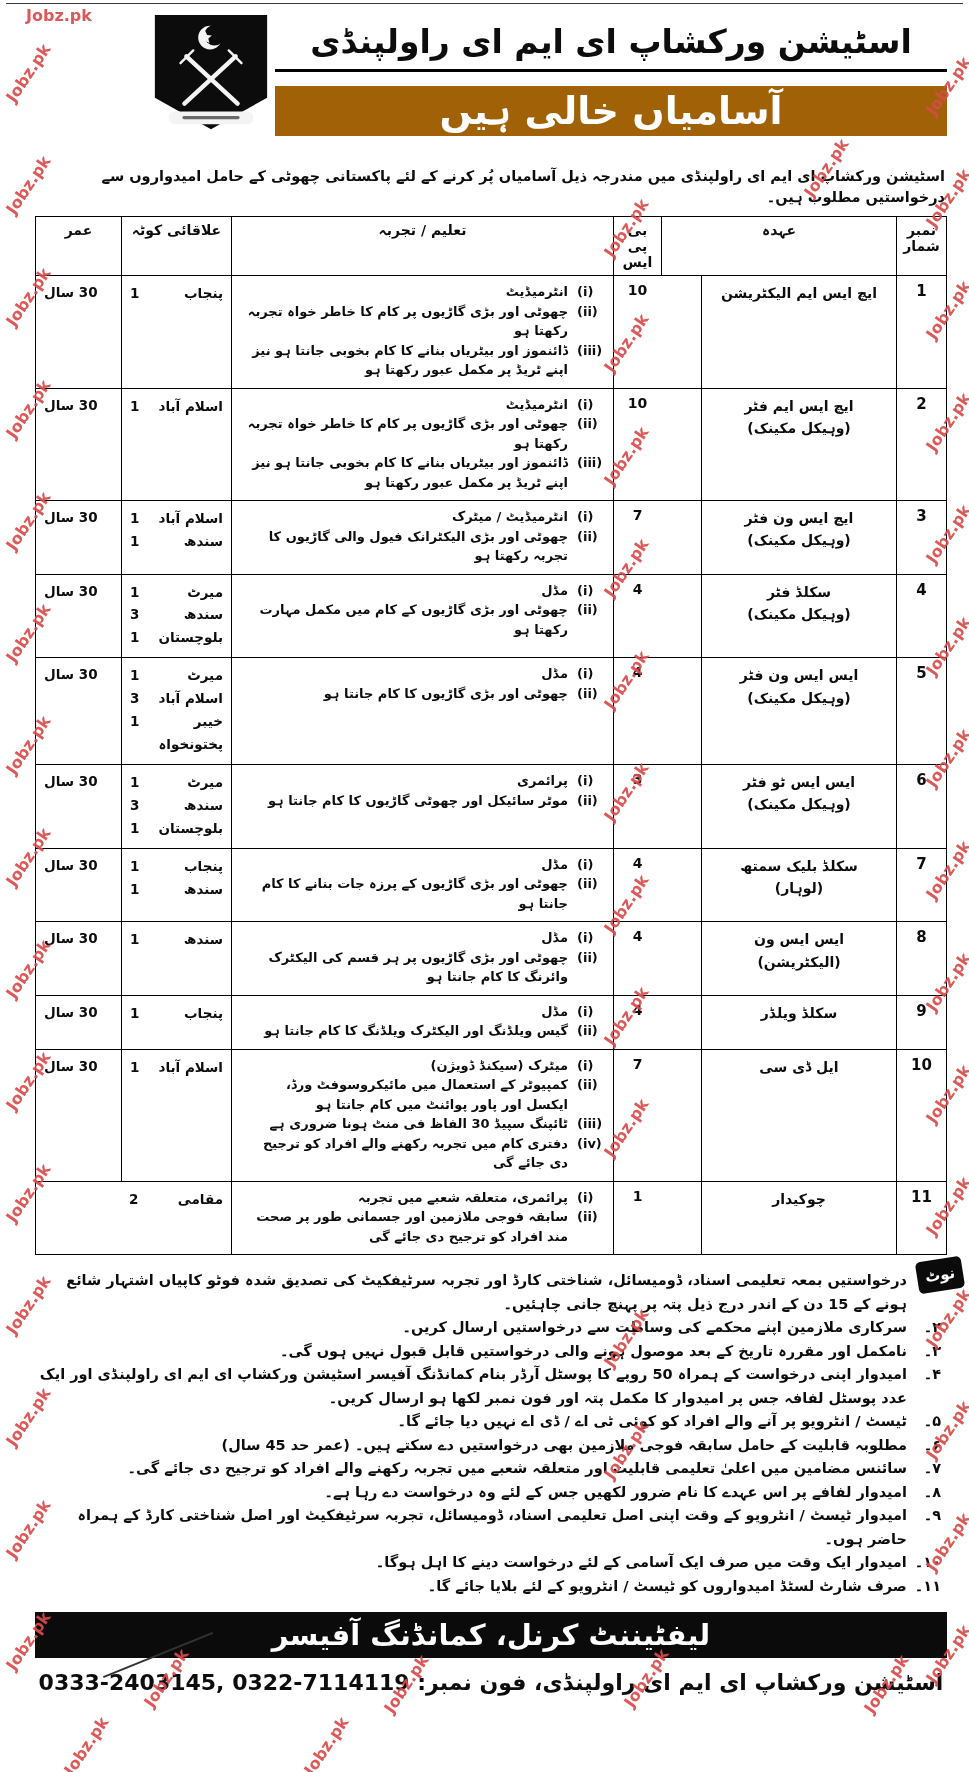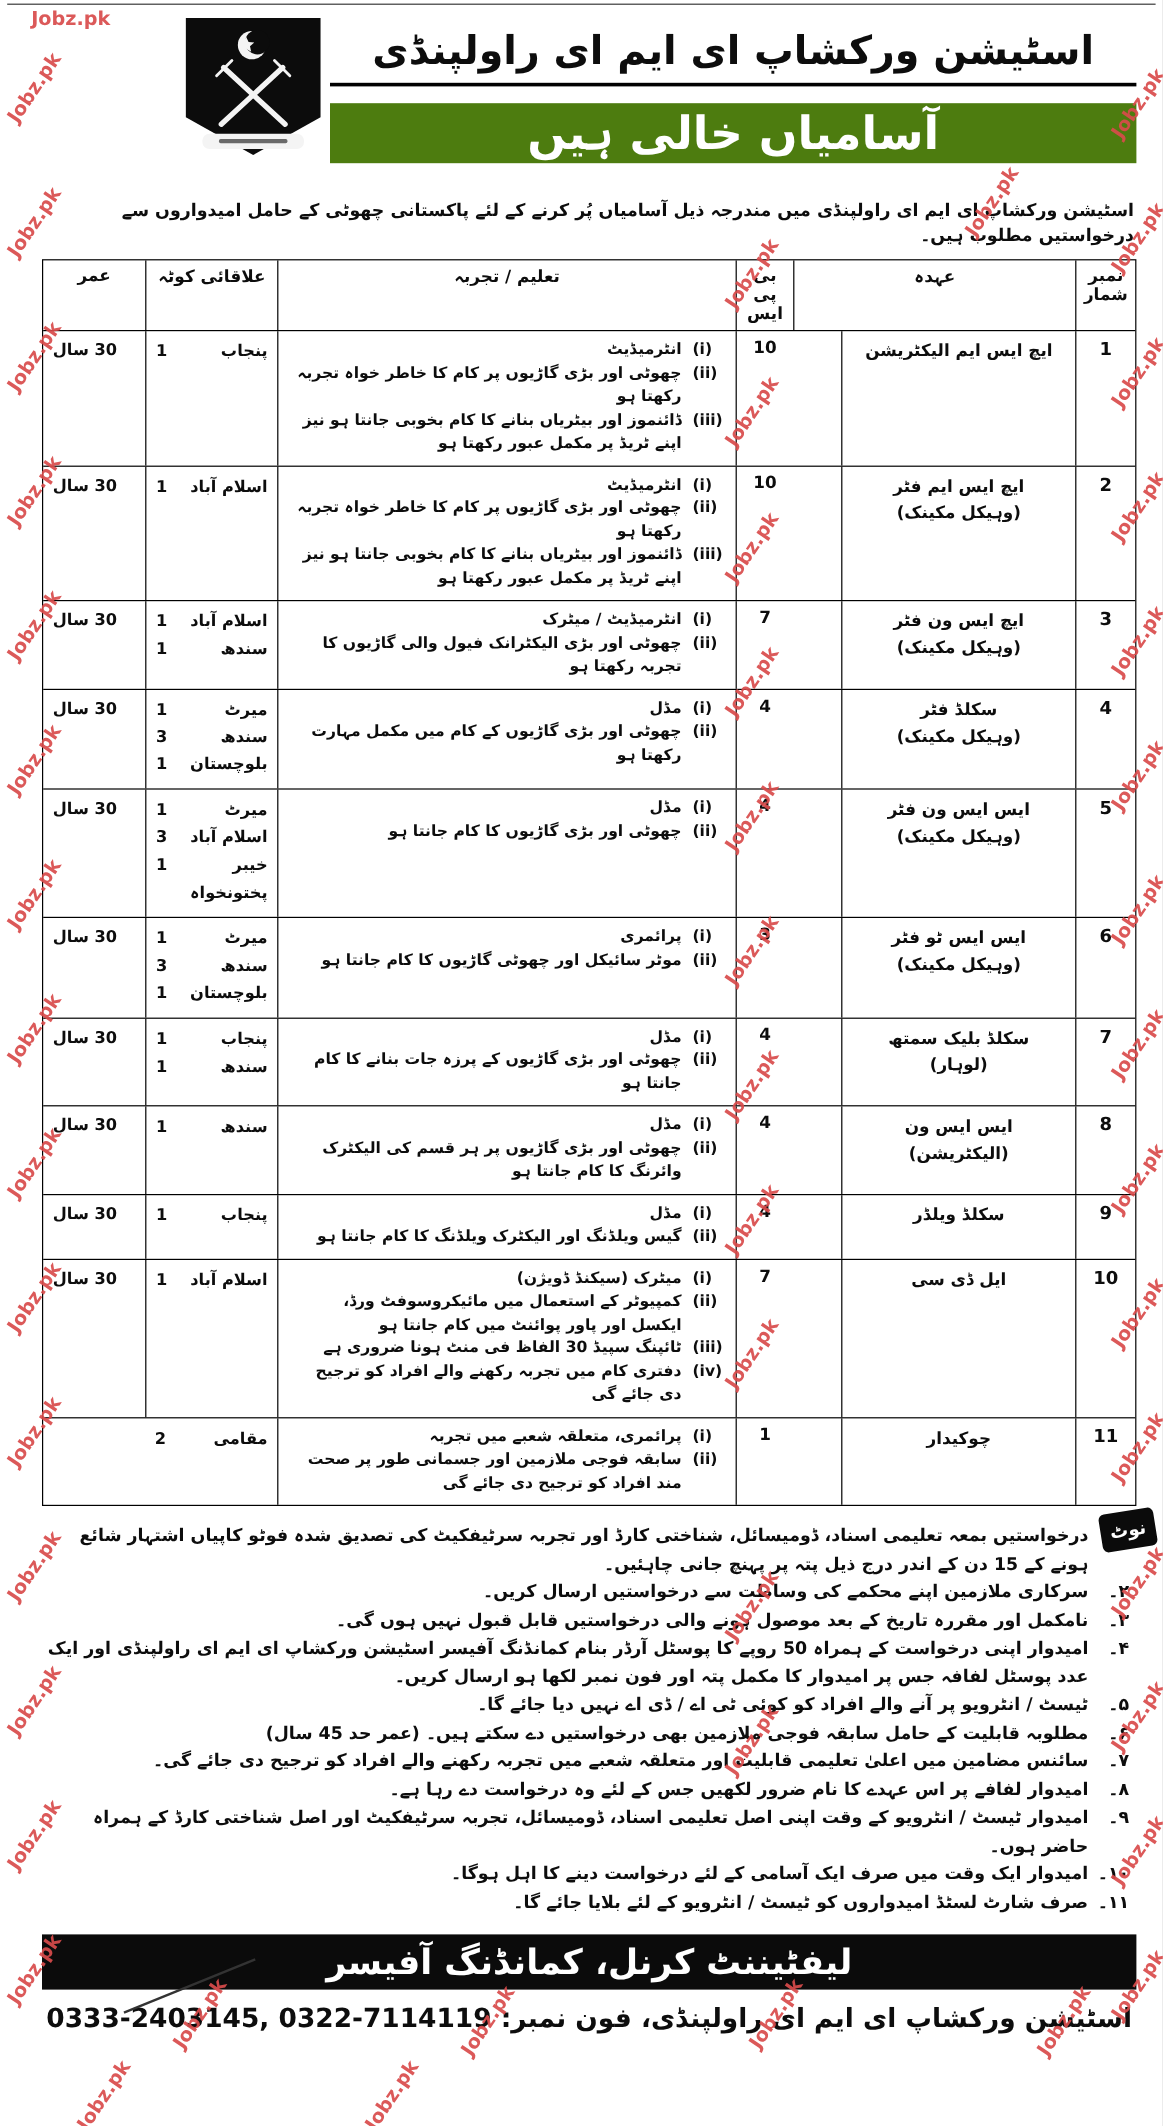--- a/index.html
+++ b/index.html
@@ -8,21 +8,21 @@
          background:#ffffff; font-family:"DejaVu Sans", sans-serif; color:#0d0d0d; }
   .page { position:absolute; inset:0; }
   .top-rule { border-top:1.5px solid #3a3a3a; margin:3px 6px 0; }
   .content { direction:rtl; padding:6px 22px 0 35px; }
 
   
   .masthead { position:relative; height:142px; }
   .masthead-main { width:672px; }
   .ad-title { font-size:33px; font-weight:bold; text-align:center; padding-top:12px; letter-spacing:-1px; }
   .title-rule { border-top:3px solid #000; margin:8px 0 14px; }
-  .vacancy-banner { background:#4d7c0f; color:#fff; height:50px; display:flex; align-items:center;
+  .vacancy-banner { background:#a16207; color:#fff; height:50px; display:flex; align-items:center;
                     justify-content:center; font-size:38px; font-weight:bold; }
   .crest { position:absolute; left:112px; top:2px; width:128px; height:128px; }
 
   
   .intro { font-size:14.5px; font-weight:bold; margin:14px 2px 8px; line-height:1.45; }
 
   
   .vtable { border:1.5px solid #000; direction:rtl; }
   .t-row { display:grid; grid-template-columns:50px 235px 48px 382px 110px 1fr; border-bottom:1px solid #000; }
   .t-row:last-child { border-bottom:none; }

